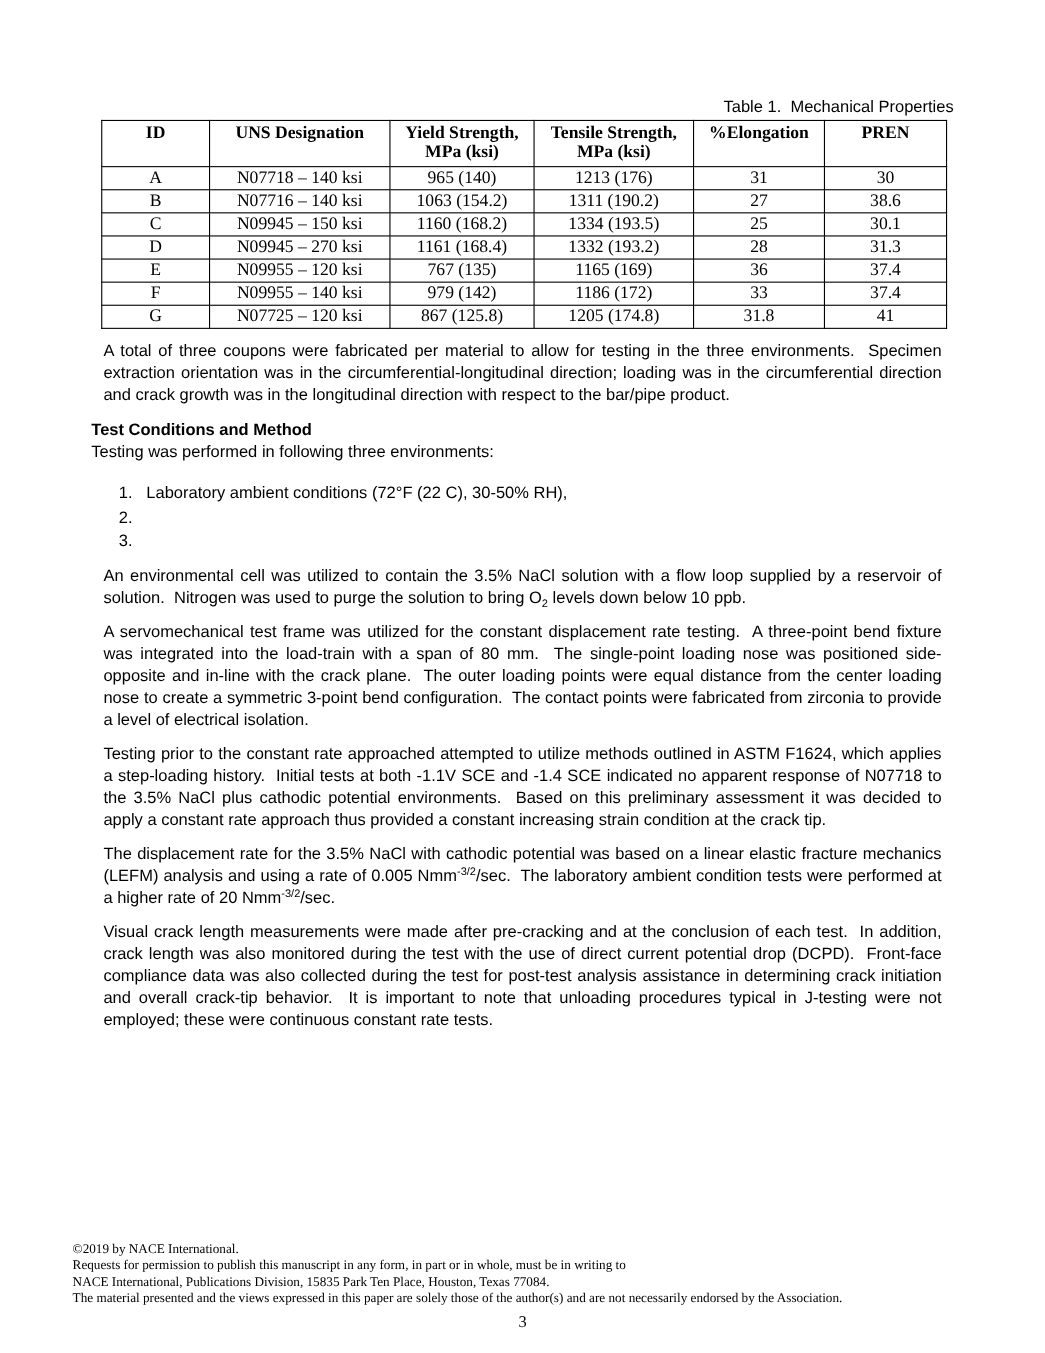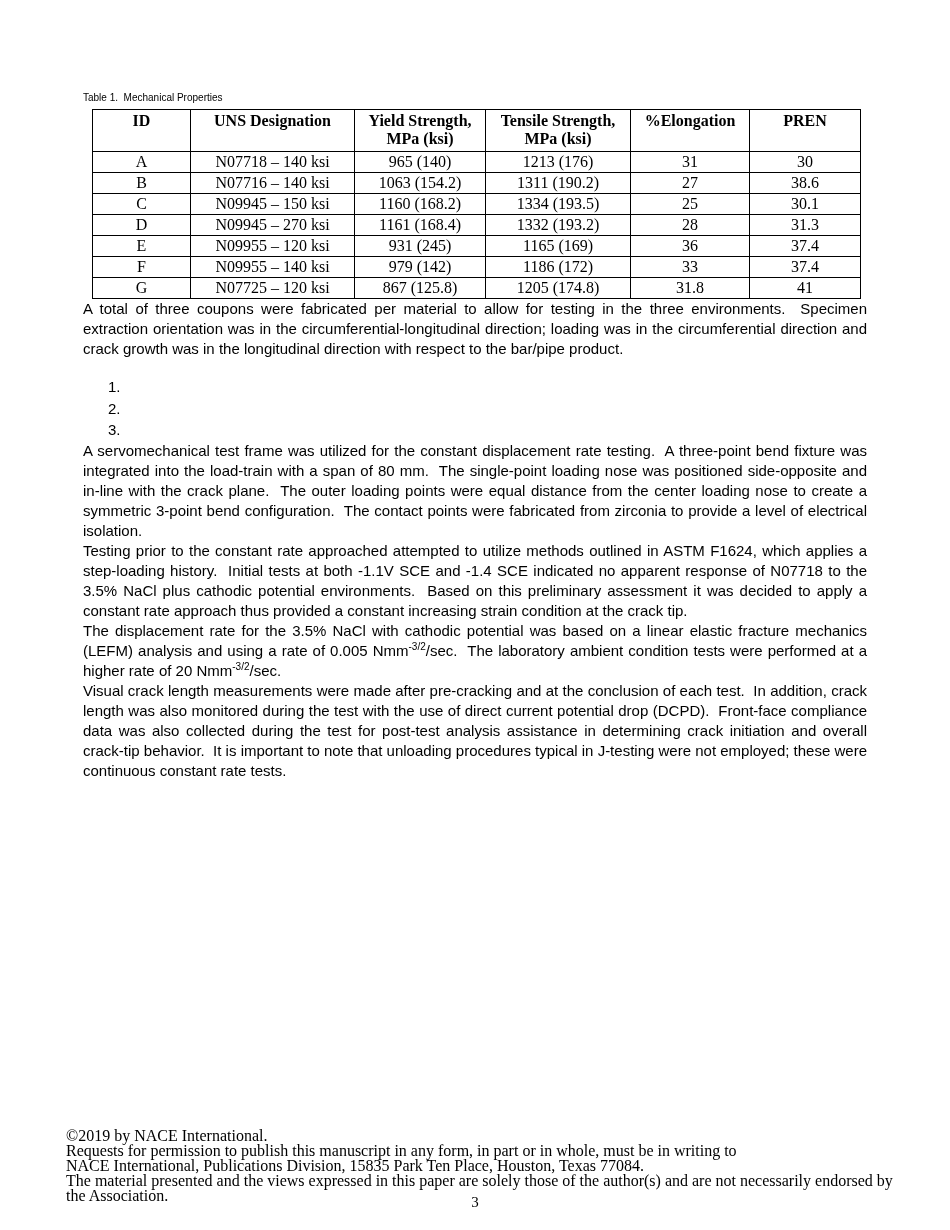--- a/index.html
+++ b/index.html
@@ -4,40 +4,40 @@
 <style>
   html,body { margin:0; padding:0; background:#ffffff; }
   .page {
     position:relative; width:950px; height:1230px; margin:0 auto;
     background:#ffffff; color:#000000; overflow:hidden;
     font-family:"Liberation Sans", sans-serif;
   }
   .content { margin:0 83px; width:784px; }
 
   .caption {
-    margin-top:89px; text-align:left; font-size:10px; line-height:17px;
+    margin-top:89px; text-align:right; font-size:15px; line-height:17px;
     white-space:pre;
   }
 
   table.mech-table {
     border-collapse:collapse; table-layout:fixed;
     width:768px; margin:3px 0 0 9px;
     font-family:"Liberation Serif", serif; font-size:16px;
   }
   .mech-table th, .mech-table td {
     border:1.5px solid #000; text-align:center; overflow:hidden;
   }
   .mech-table th {
     font-weight:bold; vertical-align:top; white-space:pre-line;
     line-height:18px; padding:2px 2px 3px; height:36px;
   }
   .mech-table td { line-height:18px; padding:1px 2px; }
 
   p.body-par {
-    margin:0; font-size:15px; line-height:20px;
+    margin:11px; font-size:15px; line-height:20px;
     text-align:justify; white-space:pre-wrap;
   }
   .par-coupons { margin-top:46px; }
   .section-block { margin-top:5px; }
   .section-heading { font-weight:bold; font-size:15px; line-height:20px; }
   .section-intro { font-size:15px; line-height:20px; }
 
   ol.env-list { margin:17px 0 0 25px; padding:0; list-style:none; font-size:15px; }
   ol.env-list li { display:flex; line-height:21.5px; }
   ol.env-list .num { width:25px; flex:none; }
@@ -45,21 +45,21 @@
   .par-env-cell   { margin-top:21px; }
   .par-test-frame { margin-top:25px; }
   .par-step       { margin-top:17px; }
   .par-disp       { margin-top:17px; }
   .par-crack      { margin-top:18px; }
 
   sub, sup { font-size:10px; line-height:0; }
 
   .footer {
     position:absolute; left:66px; right:40px; top:1128px;
-    font-family:"Liberation Serif", serif; font-size:16px; line-height:15px;
+    font-family:"Liberation Serif", serif; font-size:12px; line-height:15px;
     color:#000;
   }
   .page-number {
     position:absolute; top:1194px; left:0; width:100%;
     text-align:center; font-family:"Liberation Serif", serif; font-size:15px;
   }
 </style>
 </head>
 <body>
 
@@ -118,21 +118,21 @@
             <td>D</td>
             <td>N09945 – 270 ksi</td>
             <td>1161 (168.4)</td>
             <td>1332 (193.2)</td>
             <td>28</td>
             <td>31.3</td>
           </tr>
           <tr>
             <td>E</td>
             <td>N09955 – 120 ksi</td>
-            <td>931 (245)</td>
+            <td>767 (135)</td>
             <td>1165 (169)</td>
             <td>36</td>
             <td>37.4</td>
           </tr>
           <tr>
             <td>F</td>
             <td>N09955 – 140 ksi</td>
             <td>979 (142)</td>
             <td>1186 (172)</td>
             <td>33</td>
@@ -144,33 +144,39 @@
             <td>867 (125.8)</td>
             <td>1205 (174.8)</td>
             <td>31.8</td>
             <td>41</td>
           </tr>
         </tbody>
     </table>
 
     <p class="body-par par-coupons">A total of three coupons were fabricated per material to allow for testing in the three environments.  Specimen extraction orientation was in the circumferential-longitudinal direction; loading was in the circumferential direction and crack growth was in the longitudinal direction with respect to the bar/pipe product.</p>
 
+    <div class="section-block">
+      <div class="section-heading">Test Conditions and Method</div>
+      <div class="section-intro">Testing was performed in following three environments:</div>
+    </div>
 
     <ol class="env-list">
       <li>
         <span class="num">1.</span>
+        <span>Laboratory ambient conditions (72°F (22 C), 30-50% RH),</span>
       </li>
       <li>
         <span class="num">2.</span>
       </li>
       <li>
         <span class="num">3.</span>
       </li>
     </ol>
 
+    <p class="body-par par-env-cell"><span>An environmental cell was utilized to contain the 3.5% NaCl solution with a flow loop supplied by a reservoir of solution.  Nitrogen was used to purge the solution to bring O</span><sub>2</sub><span> levels down below 10 ppb.</span></p>
 
     <p class="body-par par-test-frame">A servomechanical test frame was utilized for the constant displacement rate testing.  A three-point bend fixture was integrated into the load-train with a span of 80 mm.  The single-point loading nose was positioned side-opposite and in-line with the crack plane.  The outer loading points were equal distance from the center loading nose to create a symmetric 3-point bend configuration.  The contact points were fabricated from zirconia to provide a level of electrical isolation.</p>
 
     <p class="body-par par-step">Testing prior to the constant rate approached attempted to utilize methods outlined in ASTM F1624, which applies a step-loading history.  Initial tests at both -1.1V SCE and -1.4 SCE indicated no apparent response of N07718 to the 3.5% NaCl plus cathodic potential environments.  Based on this preliminary assessment it was decided to apply a constant rate approach thus provided a constant increasing strain condition at the crack tip.</p>
 
     <p class="body-par par-disp"><span>The displacement rate for the 3.5% NaCl with cathodic potential was based on a linear elastic fracture mechanics (LEFM) analysis and using a rate of 0.005 Nmm</span><sup>-3/2</sup><span>/sec.  The laboratory ambient condition tests were performed at a higher rate of 20 Nmm</span><sup>-3/2</sup><span>/sec.</span></p>
 
     <p class="body-par par-crack">Visual crack length measurements were made after pre-cracking and at the conclusion of each test.  In addition, crack length was also monitored during the test with the use of direct current potential drop (DCPD).  Front-face compliance data was also collected during the test for post-test analysis assistance in determining crack initiation and overall crack-tip behavior.  It is important to note that unloading procedures typical in J-testing were not employed; these were continuous constant rate tests.</p>
 
   </div>

